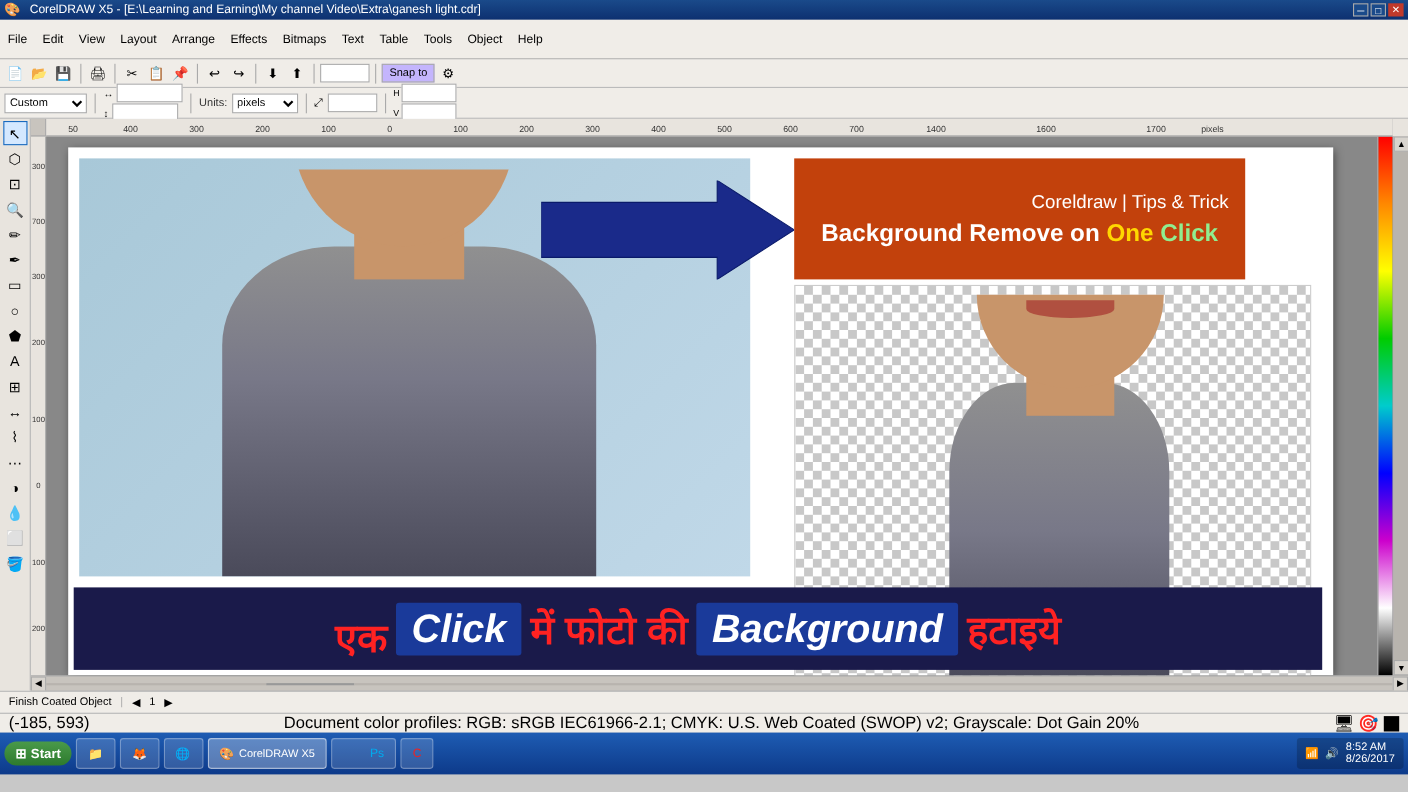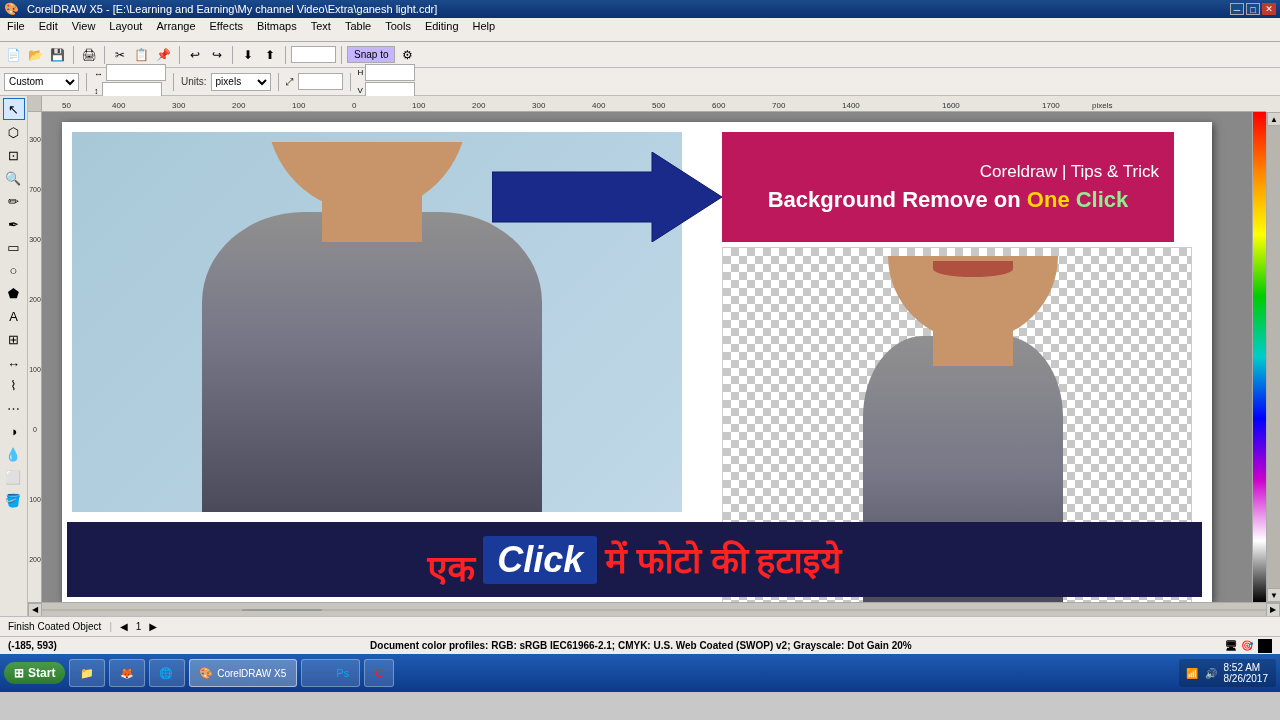--- a/index.html
+++ b/index.html
@@ -18,22 +18,23 @@
     }
     #titlebar-left { display: flex; align-items: center; gap: 4px; }
     #titlebar-controls { display: flex; gap: 2px; }
     .tb-btn { width: 14px; height: 12px; display: inline-block; font-size: 9px; color: white; text-align: center; line-height: 12px; cursor: pointer; }
     .tb-red { background: #c0392b; }
     .tb-blue { background: #1a4a8a; border: 1px solid #aaa; }
 
     
     #menubar {
       background: #f0ede8;
-      height: 24px;
-      display: flex;
+      height: 36px;
+      display: flex;
+      align-items: center;
       border-bottom: 1px solid #aaa;
       font-size: 11px;
       color: #000;
       gap: 0;
     }
     .menu-item { padding: 2px 7px; cursor: pointer; white-space: nowrap; }
 
     
     #toolbar1 {
       background: #f0ede8;
@@ -172,21 +173,21 @@
   <span class="menu-item">File</span>
   <span class="menu-item">Edit</span>
   <span class="menu-item">View</span>
   <span class="menu-item">Layout</span>
   <span class="menu-item">Arrange</span>
   <span class="menu-item">Effects</span>
   <span class="menu-item">Bitmaps</span>
   <span class="menu-item">Text</span>
   <span class="menu-item">Table</span>
   <span class="menu-item">Tools</span>
-  <span class="menu-item">Editing</span>
+  <span class="menu-item">Object</span>
   <span class="menu-item">Help</span>
 </div>
 
 <div id="toolbar1">
   <div class="tb-icon">📄</div>
   <div class="tb-icon">📂</div>
   <div class="tb-icon">💾</div>
   <div class="tb-sep"></div>
   <div class="tb-icon">🖨</div>
   <div class="tb-sep"></div>
@@ -331,21 +332,21 @@
               </div>
             </div>
           </div>
 
           <div style="position:absolute; left:430px; top:30px; width:230px; height:90px;">
             <svg width="230" height="90">
               <polygon points="0,20 160,20 160,0 230,45 160,90 160,70 0,70" fill="#1a2a8a" stroke="#0a1a6a" stroke-width="1"></polygon>
             </svg>
           </div>
 
-          <div style="position:absolute; left:660px; top:10px; width:452px; height:110px; background:#be185d; padding:10px 15px; display:flex; flex-direction:column; justify-content:center;">
+          <div style="position:absolute; left:660px; top:10px; width:410px; height:110px; background:#c2410c; padding:10px 15px; display:flex; flex-direction:column; justify-content:center;">
             <div style="color:white; font-size:17px; font-family:Arial,sans-serif; text-align:right;">Coreldraw | Tips &amp; Trick</div>
             <div style="font-size:22px; font-family:Arial,sans-serif; font-weight:bold; text-align:center; margin-top:5px;">
               <span style="color:white;">Background Remove on </span><span style="color:#ffd700;">One </span><span style="color:#90ee90;">Click</span>
             </div>
           </div>
 
           <div style="position:absolute; left:660px; top:125px; width:470px; height:360px; 
             background-image: repeating-conic-gradient(#c8c8c8 0% 25%, #ffffff 0% 50%);
             background-size: 16px 16px; overflow:hidden; border:1px solid #ccc;">
 
@@ -358,20 +359,23 @@
               </div>
             </div>
           </div>
 
           <div style="position:absolute; left:5px; top:400px; width:1135px; height:75px; background:#1a1a4a; display:flex; align-items:center; justify-content:center; gap:8px;">
             <span style="font-size:36px; color:#ff2222; font-family:Arial,sans-serif; font-weight:bold;margin-top:15px;">एक</span>
             <span style="background:#1a3a9a; padding:3px 14px; border-radius:3px;">
               <span style="font-size:36px; color:white; font-family:Arial,sans-serif; font-weight:bold; font-style:italic;">Click</span>
             </span>
             <span style="font-size:36px; color:#ff2222; font-family:Arial,sans-serif; font-weight:bold;"> में फोटो की</span>
+            <span style="background:#1a3a9a; padding:3px 14px; border-radius:3px;">
+              <span style="font-size:36px; color:white; font-family:Arial,sans-serif; font-weight:bold; font-style:italic;">Background</span>
+            </span>
             <span style="font-size:36px; color:#ff2222; font-family:Arial,sans-serif; font-weight:bold;"> हटाइये</span>
           </div>
 
         </div>
 
         <div style="position:absolute; right:0; top:0; width:14px; height:100%; background:linear-gradient(to bottom,#ff0000,#ff8800,#ffff00,#00cc00,#00cccc,#0000ff,#cc00cc,#ffffff,#000000); border-left:1px solid #aaa;"></div>
       </div>
 
       <div style="width:14px; background:#c8c4be; border-left:1px solid #aaa; display:flex; flex-direction:column;">
         <div class="sb-btn">▲</div>
@@ -393,21 +397,21 @@
 </div>
 
 <div id="statusbar" style="background:#f0ede8; height:20px; border-top:1px solid #bbb; display:flex; align-items:center; padding:0 8px; font-size:10px; gap:8px;">
   <span>Finish Coated Object</span>
   <span style="color:#aaa;">|</span>
   <span>◀</span>
   <span style="font-size:10px;">1</span>
   <span>▶</span>
 </div>
 
-<div style="background:#f0ede8; height:18px; border-top:1px solid #bbb; display:flex; align-items:center; padding:0 8px; font-size:10px; justify-content:space-between;font-weight:bold;">
+<div style="background:#f0ede8; height:18px; border-top:1px solid #bbb; display:flex; align-items:center; padding:0 8px; font-size:15px; justify-content:space-between;">
   <span>
     <span>(-185, 593)</span>
   </span>
   <span>Document color profiles: RGB: sRGB IEC61966-2.1; CMYK: U.S. Web Coated (SWOP) v2; Grayscale: Dot Gain 20%</span>
   <div style="display:flex;align-items:center;gap:4px;">
     <span>🖥</span>
     <span>🎯</span>
     <span style="background:black;width:14px;height:14px;display:inline-block;"></span>
   </div>
 </div>

